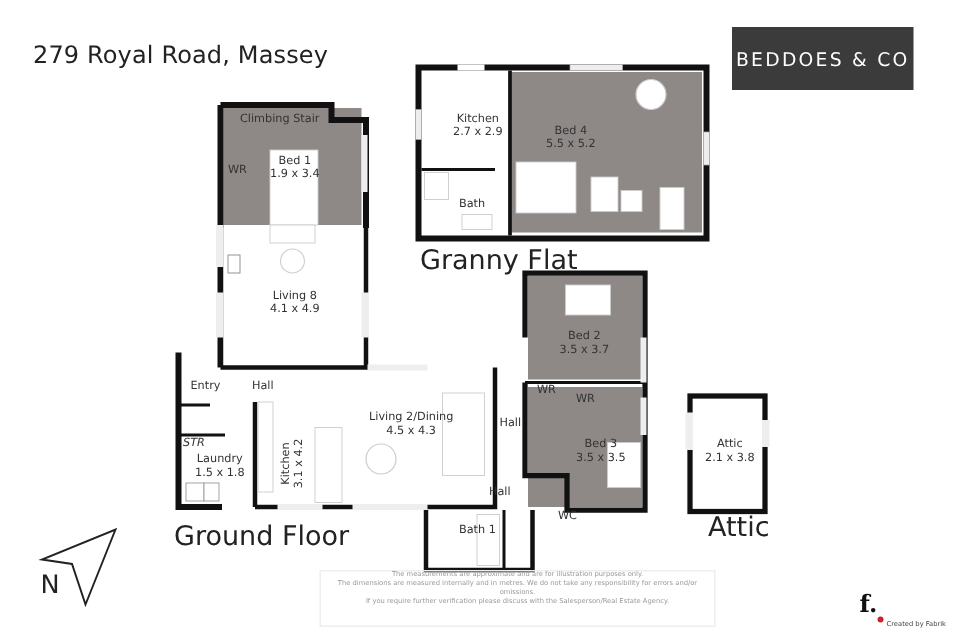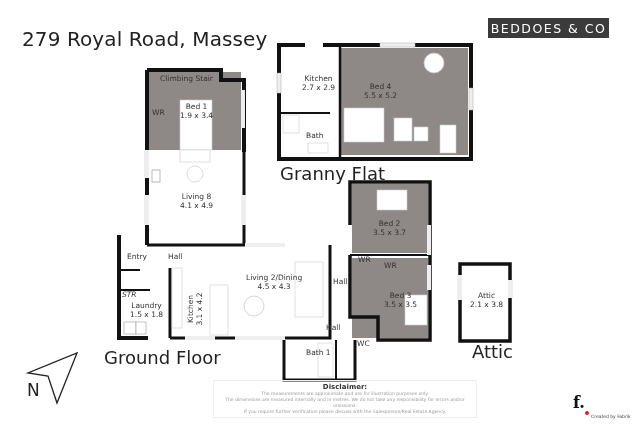--- a/index.html
+++ b/index.html
@@ -1,19 +1,19 @@
 <!DOCTYPE html>
 <html><head>
 <meta charset="utf-8">
 <style>
   html,body{margin:0;padding:0;background:#fff;}
   body{width:639px;height:427px;position:relative;overflow:hidden;font-family:"DejaVu Sans","Liberation Sans",sans-serif;color:#2b2b2b;}
   .abs{position:absolute;}
-  .title{left:22px;top:27px;font-size:20px;color:#222;letter-spacing:0.1px;}
-  .brand{left:488px;top:18px;width:121px;height:20px;background:#3b3b3b;color:#fff;font-size:12.5px;letter-spacing:1.5px;display:flex;align-items:center;justify-content:center;}
+  .title{left:22px;top:27px;font-size:16px;color:#222;letter-spacing:0.1px;}
+  .brand{left:488px;top:18px;width:121px;height:42px;background:#3b3b3b;color:#fff;font-size:12.5px;letter-spacing:1.5px;display:flex;align-items:center;justify-content:center;}
   .lbl{font-size:7.5px;color:#333;text-align:center;line-height:9px;white-space:nowrap;}
   .floorlbl{font-size:18px;color:#222;}
   .disc{left:213px;top:380px;width:262px;height:36px;border:1px solid #eee;text-align:center;}
   .disc .h{font-size:7px;font-weight:bold;color:#333;margin-top:2px;}
   .disc .t{font-size:4.5px;color:#999;line-height:6px;}
   svg{position:absolute;left:0;top:0;}
   .fabrik{left:580px;top:395px;font-size:4.5px;color:#444;}
   .flogo{left:573px;top:393px;font-size:16px;font-family:"DejaVu Serif",serif;font-weight:bold;color:#111;}
 </style>
 </head>
@@ -125,21 +125,21 @@
     <div>Kitchen</div>
     <div>3.1 x 4.2</div>
   </div>
 <div class="abs lbl" style="left:246px;top:273px;">
     <div>Living 2/Dining</div>
     <div>4.5 x 4.3</div>
   </div>
 <div class="abs lbl" style="left:333px;top:277px;">Hall</div>
 <div class="abs lbl" style="left:326px;top:323px;">Hall</div>
 <div class="abs lbl" style="left:306px;top:348px;">Bath 1</div>
-<div class="abs lbl" style="left:357px;top:339px;">WC</div>
+<div class="abs lbl" style="left:372px;top:339px;">WC</div>
 <div class="abs lbl" style="left:373px;top:219px;">
     <div>Bed 2</div>
     <div>3.5 x 3.7</div>
   </div>
 <div class="abs lbl" style="left:358px;top:255px;">WR</div>
 <div class="abs lbl" style="left:384px;top:261px;">WR</div>
 <div class="abs lbl" style="left:384px;top:291px;">
     <div>Bed 3</div>
     <div>3.5 x 3.5</div>
   </div>
@@ -153,27 +153,26 @@
     <div>5.5 x 5.2</div>
   </div>
 <div class="abs lbl" style="left:306px;top:131px;">Bath</div>
 
 <div class="abs lbl" style="left:470px;top:291px;">
     <div>Attic</div>
     <div>2.1 x 3.8</div>
   </div>
 
 <div class="abs floorlbl" style="left:280px;top:163px;">Granny Flat</div>
-<div class="abs floorlbl" style="left:104px;top:347px;">Ground Floor</div>
+<div class="abs floorlbl" style="left:116px;top:347px;">Ground Floor</div>
 <div class="abs floorlbl" style="left:472px;top:341px;">Attic</div>
 
 <div class="abs" style="left:27px;top:380px;font-size:17px;color:#222;">N</div>
 
 <div class="abs disc">
-  <div class="h">Disclaimer:</div>
   <div class="t">The measurements are approximate and are for illustration purposes only.</div>
   <div class="t">The dimensions are measured internally and in metres. We do not take any responsibility for errors and/or omissions.</div>
   <div class="t">If you require further verification please discuss with the Salesperson/Real Estate Agency.</div>
 </div>
 
 <div class="abs flogo">f.</div>
 <div class="abs" style="left:585px;top:411px;width:4px;height:4px;border-radius:50%;background:#d0202a;"></div>
 <div class="abs fabrik" style="left:591px;top:414px;">Created by Fabrik</div>
 
 </body></html>

